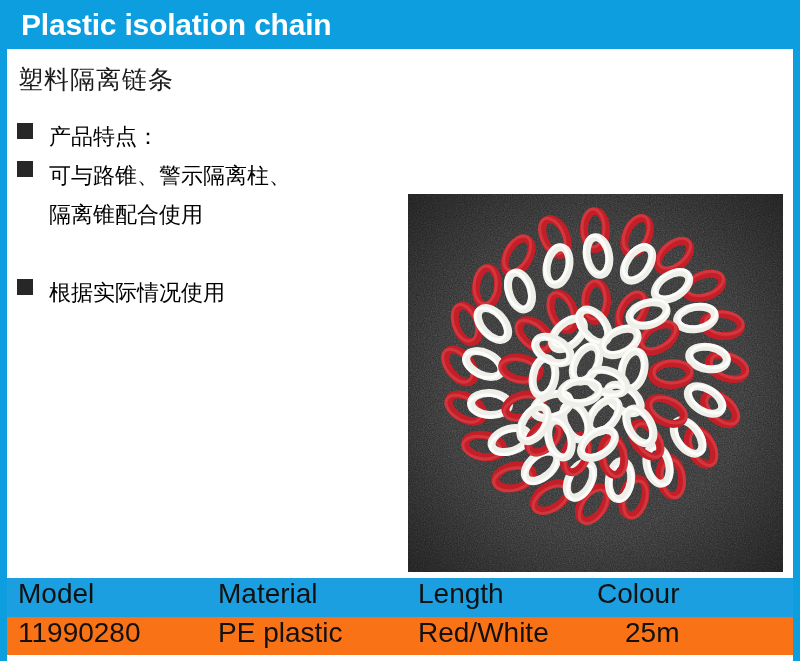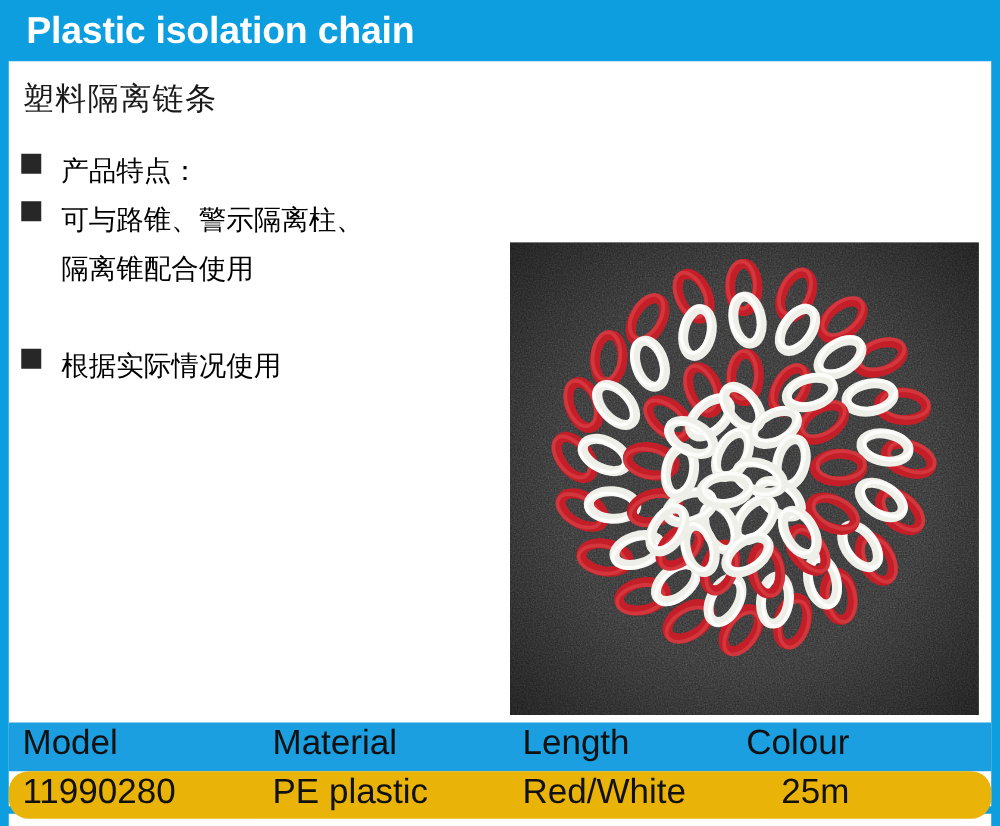--- a/index.html
+++ b/index.html
@@ -129,23 +129,22 @@
   }
   .spec-row {
     display: flex;
     align-items: flex-start;
     height: 39px;
   }
   .spec-row.head {
     background: #1b9fe0;
   }
   .spec-row.body {
-    background: #eab308;
+    background: #f97316;
     height: 38px;
-    border-radius: 16px;
   }
   .spec-cell {
     font-size: 28px;
     color: #111111;
     white-space: nowrap;
     box-sizing: border-box;
     padding-left: 11px;
   }
   .col-0 { width: 200px; }
   .col-1 { width: 200px; }

